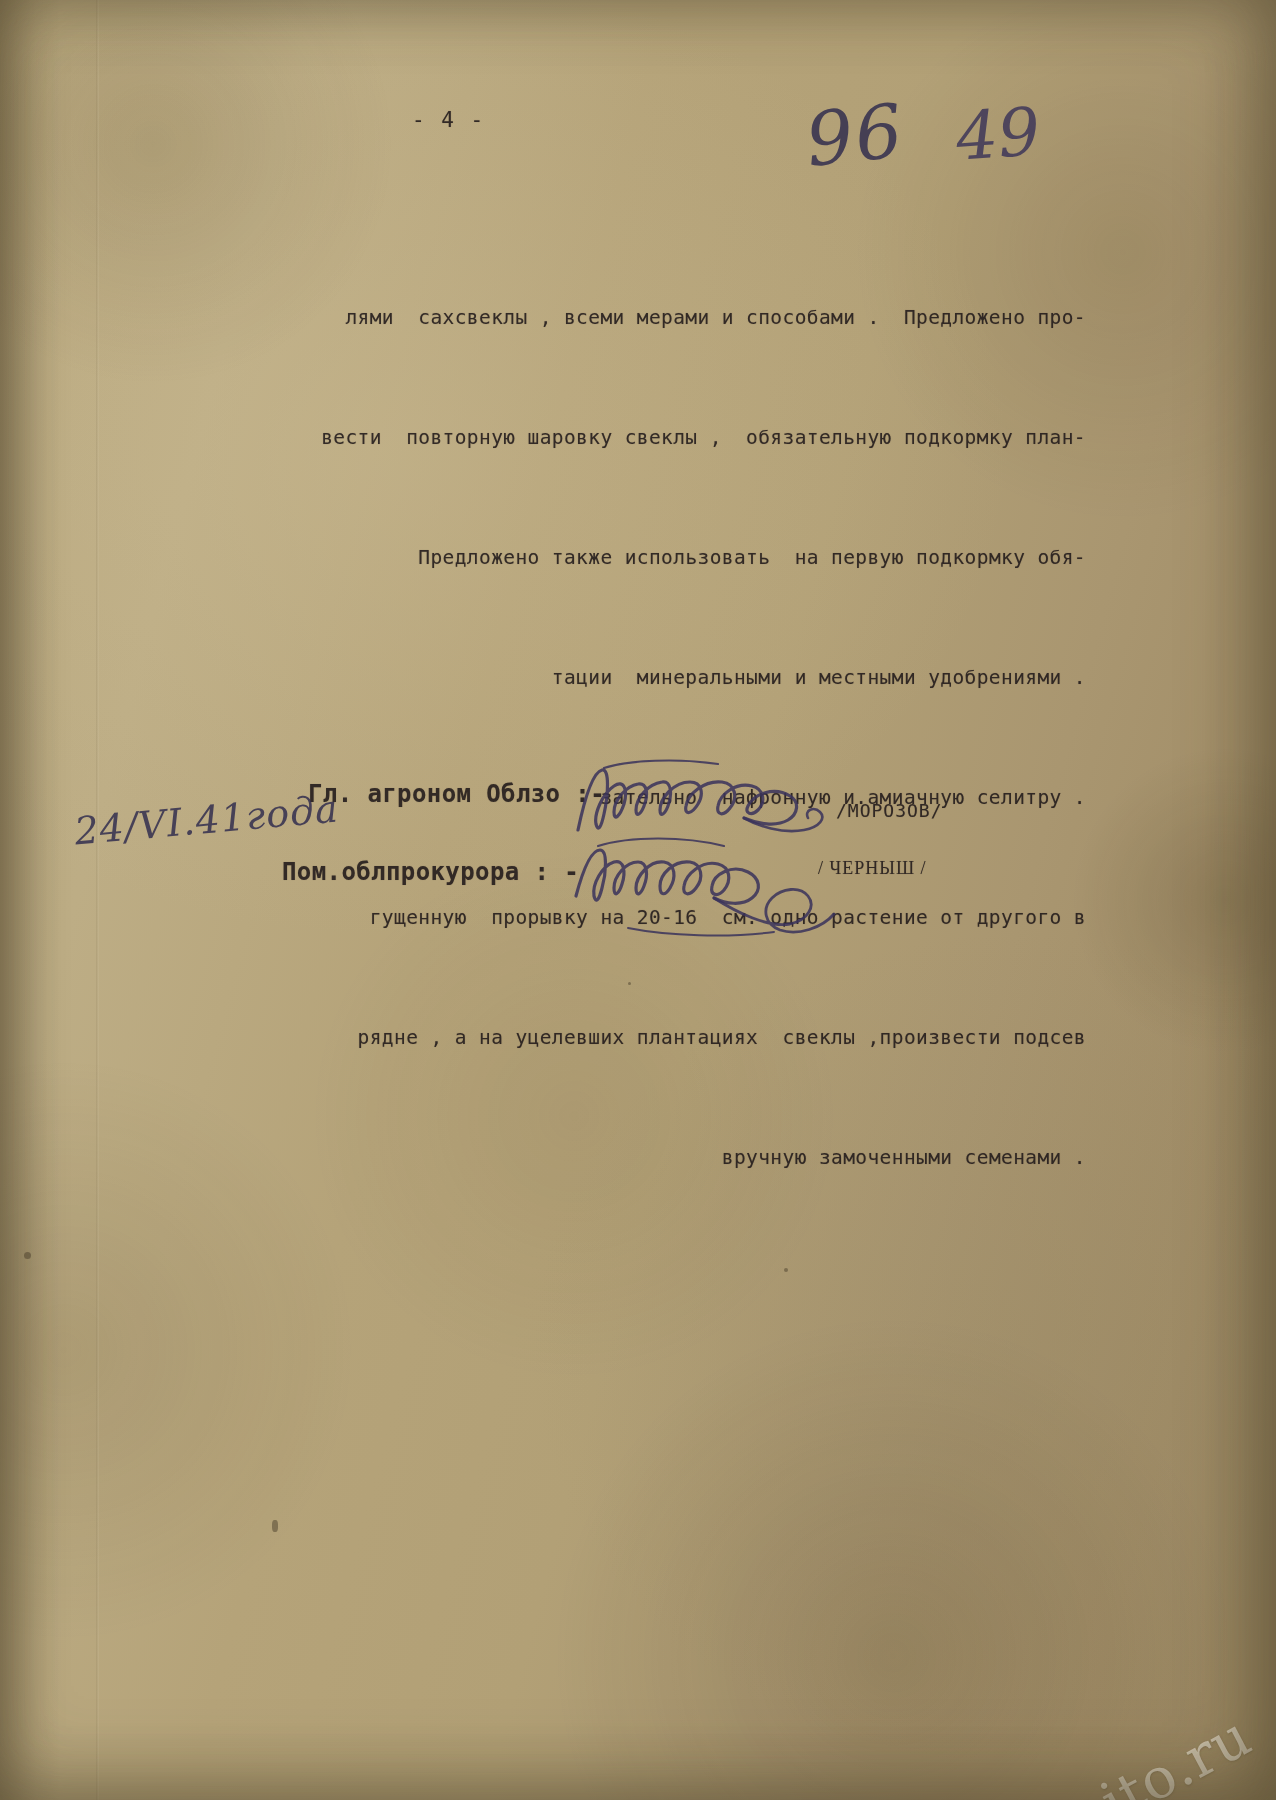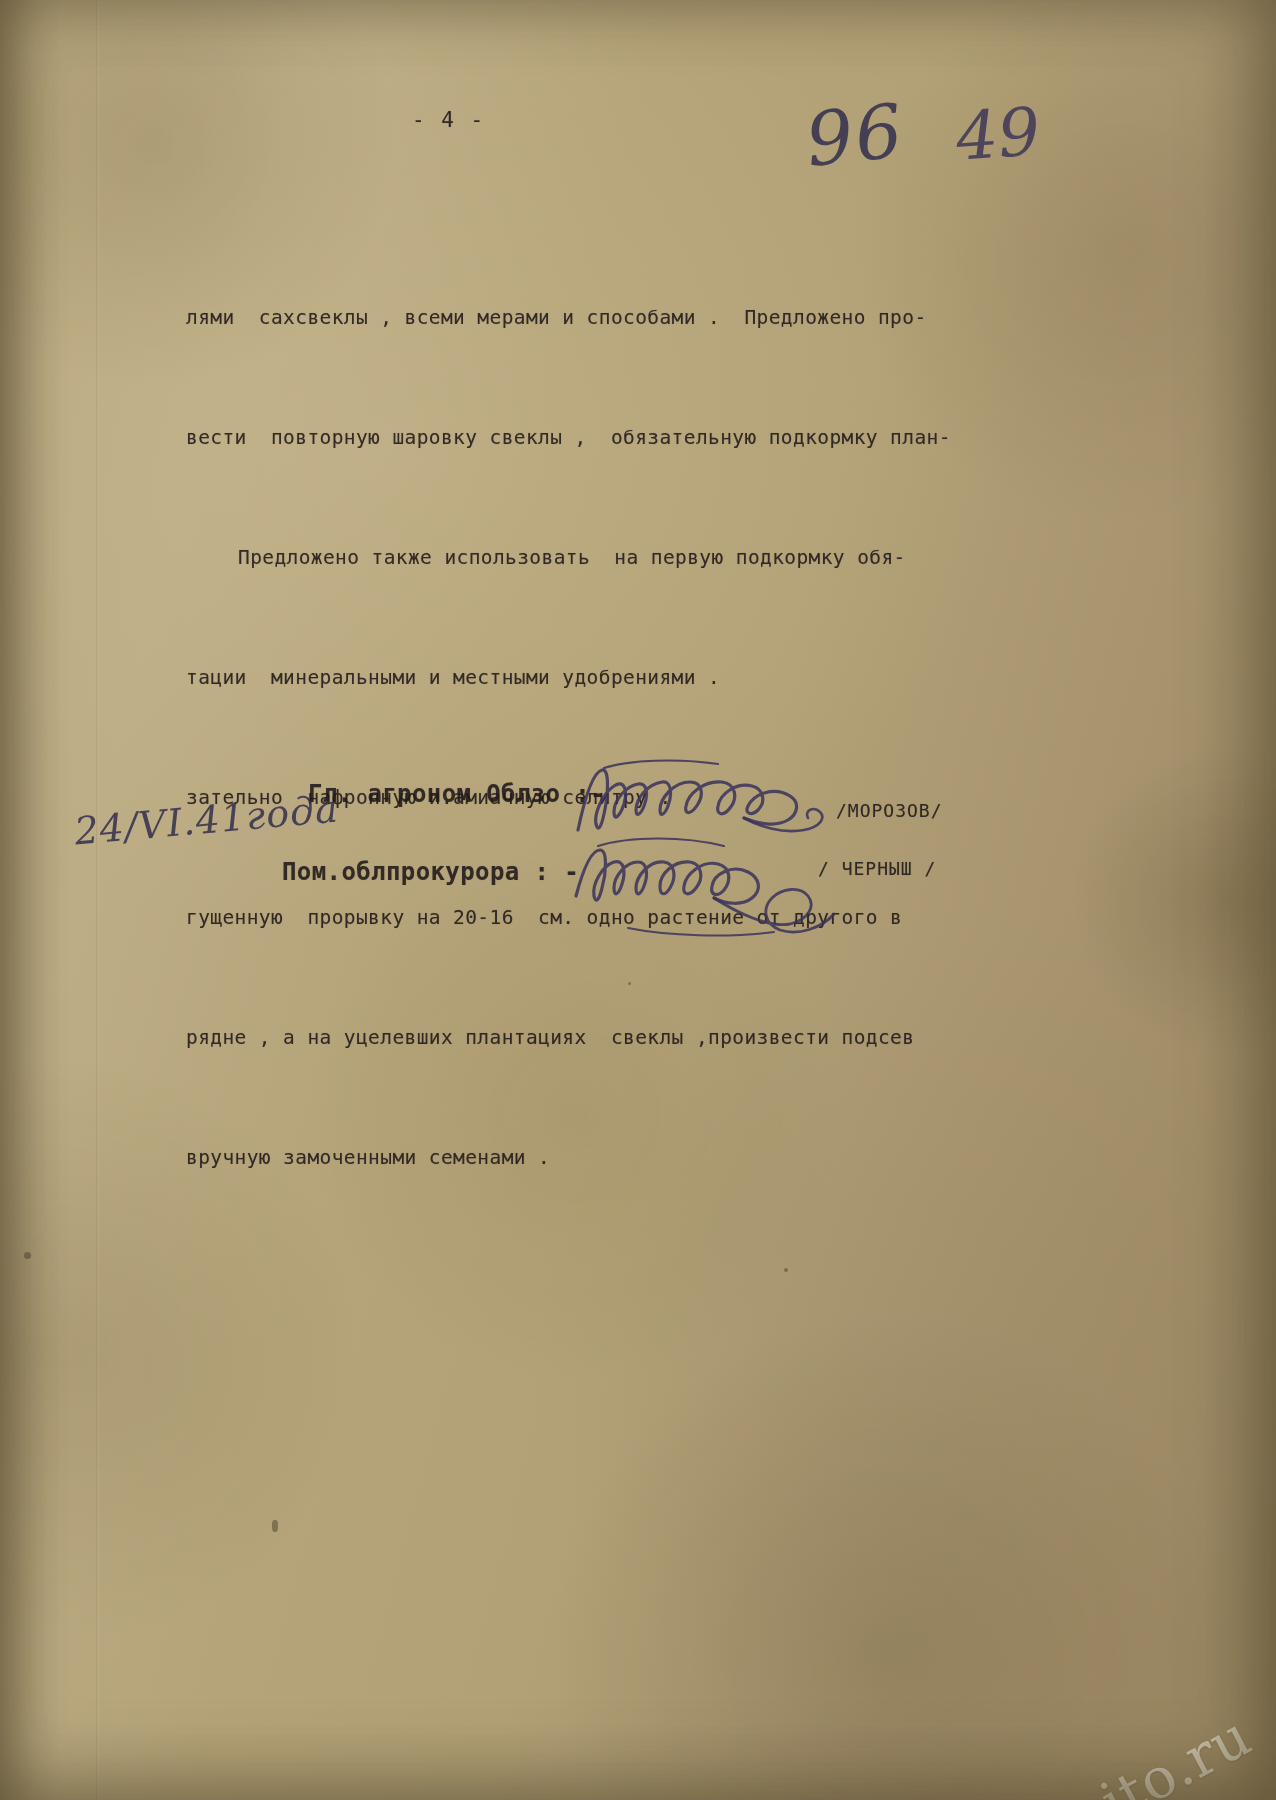--- a/index.html
+++ b/index.html
@@ -83,20 +83,21 @@
     letter-spacing: 2px;
   }
 
   #body-text {
     top: 218px;
     left: 186px;
     width: 900px;
     font-size: 19.5px;
     line-height: 40px;
     letter-spacing: 0.4px;
+    text-align: right;
   }
   #body-text .line { white-space: pre; display: block; }
   #body-text .indent { padding-left: 52px; }
 
   .sig-block {
     position: absolute;
     font-size: 24px;
     letter-spacing: 0.4px;
     white-space: pre;
     font-weight: bold;
@@ -104,21 +105,21 @@
   #sig-agronom { top: 780px; left: 308px; }
   #sig-prokuror { top: 858px; left: 282px; }
 
   .sig-name {
     position: absolute;
     font-size: 18px;
     letter-spacing: 1px;
     white-space: pre;
   }
   #name-morozov { top: 800px; left: 836px; }
-  #name-chernysh { top: 858px; left: 818px; }
+  #name-chernysh { top: 858px; left: 818px; font-family: Liberation Serif, serif; }
 
   
   .ink {
     position: absolute;
     color: #2e2a4d;
     font-family: "DejaVu Serif", serif;
     font-style: italic;
     opacity: 0.82;
   }
 

